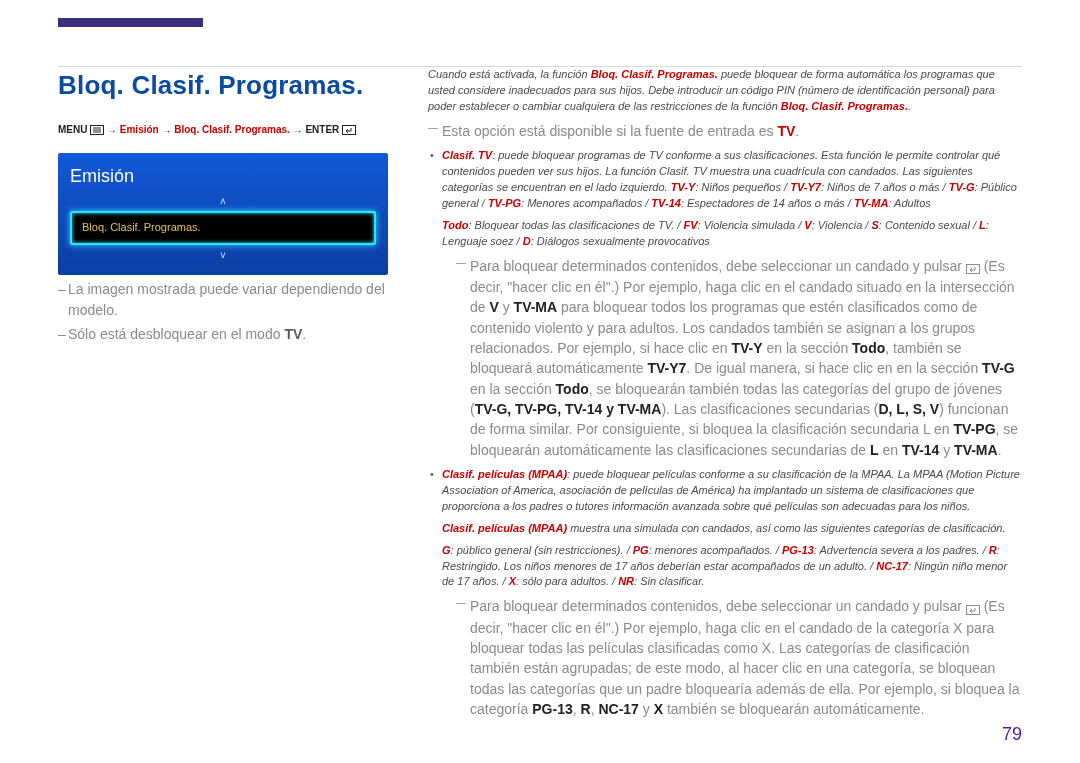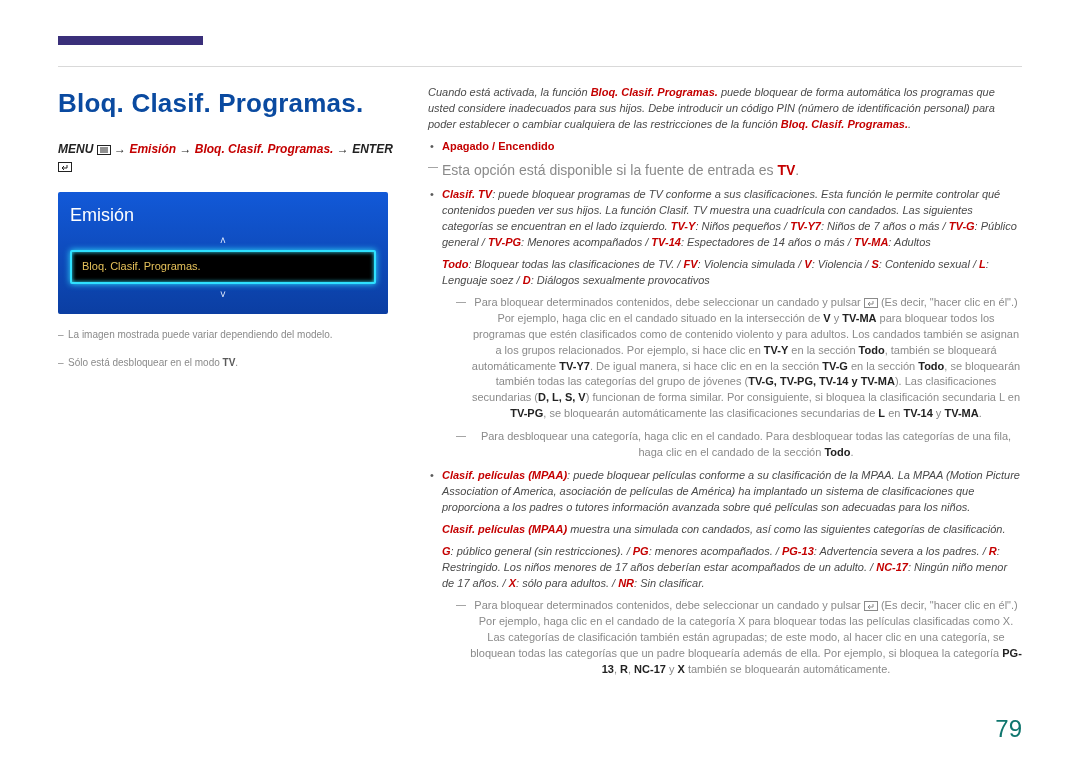--- a/index.html
+++ b/index.html
@@ -1,56 +1,56 @@
 <!DOCTYPE html>
 <html><head>
 <meta charset="utf-8">
 <style>
   * { box-sizing: border-box; margin: 0; padding: 0; }
   html, body { width: 1080px; height: 763px; font-family: Arial, Helvetica, sans-serif; background: #fff; color: #4a4a4a; font-size: 11px; line-height: 1.45; }
-  .page { padding: 36px 58px 20px 58px; position: relative; height: 100%; border-radius: 11px; }
+  .page { padding: 18px 58px 20px 58px; position: relative; height: 100%; border-radius: 11px; }
 
   .accent-bar { width: 145px; height: 9px; background: #3a2f7a; margin-bottom: 4px; }
   .divider { position:absolute; left:58px; right:58px; top:66px; height:1px; background:#d9d9d9; }
 
   .content { display: flex; margin-top: 40px; }
   .left-col { width: 370px; flex: 0 0 370px; padding-right: 28px; }
   .right-col { flex: 1 1 auto; padding-left: 0; }
 
   .title { color: #0a4aa0; font-size: 26px; font-weight: 600; letter-spacing: .2px; margin-bottom: 18px; }
 
-  .nav-path { color: #222; font-size: 12px; font-weight: bold; font-style: italic; }
+  .nav-path { color: #222; font-size: 10px; font-weight: bold; }
   .nav-path .red { color: #c40000; }
   .nav-icon { display:inline-block; vertical-align: middle; }
 
   .osd { margin-top: 16px; width: 330px; background: linear-gradient(#1259d8, #0b3ea2); border-radius: 2px; padding: 10px 12px 14px 12px; color: #fff; }
   .osd-title { font-size: 18px; font-weight: 400; margin-bottom: 6px; }
   .osd-arrows { text-align: center; height: 12px; font-size: 10px; color:#e6efff; }
   .osd-item { margin: 4px 0; background: #000; border: 2px solid #2fe1ff; color: #e5c15a; padding: 7px 10px; border-radius: 2px; box-shadow: 0 0 6px #2fe1ff, inset 0 0 4px #2fe1ff; font-size: 11px; }
 
-  .footnote { color:#8a8a8a; font-size:10px; margin-top:14px; position:relative; padding-left:10px; }
+  .footnote { color:#8a8a8a; font-size:14px; margin-top:4px; position:relative; padding-left:10px; }
   .footnote::before { content:"–"; position:absolute; left:0; top:0; }
   .footnote .tv { font-weight:bold; color:#5a5a5a; }
 
   .body p { margin-bottom: 6px; font-style: italic; }
   .body .bold { font-weight: bold; color:#222; }
   .body .redbold { font-weight: bold; color:#c40000; }
   .body .coloroff { color:#c40000; font-weight:bold; }
 
   ul.bul { list-style: none; padding-left: 14px; }
   ul.bul > li { position: relative; margin-bottom: 5px; }
   ul.bul > li::before { content: "•"; position:absolute; left:-12px; top:0; color:#5a5a5a; }
 
   .dash-note { color:#8a8a8a; font-size:14px; margin:5px 0 7px 0; position:relative; padding-left:14px; }
   .dash-note::before { content:"―"; position:absolute; left:0; top:0; font-size:10px; }
 
-  .nested-dash { color:#8a8a8a; font-size:11px; margin:5px 0 7px 14px; position:relative; padding-left:14px;text-align:center; }
+  .nested-dash { color:#8a8a8a; font-size:14px; margin:5px 0 7px 14px; position:relative; padding-left:14px; }
   .nested-dash::before { content:"―"; position:absolute; left:0; top:0; font-size:10px; }
 
-  .pagenum { position:absolute; bottom:16px; right:58px; color:#0f766e; font-size:24px; }
+  .pagenum { position:absolute; bottom:16px; right:58px; color:#4c1d95; font-size:18px; }
 
   .enter-icon svg, .menu-icon svg { vertical-align: -2px; }
 </style>
 </head>
 <body>
 
 <div class="page">
   <div class="accent-bar"></div>
   <div class="divider"></div>
 
@@ -93,23 +93,20 @@
       <div class="footnote">
         <span>Sólo está desbloquear en el modo </span><span class="tv">TV</span><span>.</span>
       </div>
     </div>
 
     <div class="right-col body">
       <p>
         <span>Cuando está activada, la función </span><span class="redbold">Bloq. Clasif. Programas.</span><span> puede bloquear de forma automática los programas que usted considere inadecuados para sus hijos. Debe introducir un código PIN (número de identificación personal) para poder establecer o cambiar cualquiera de las restricciones de la función </span><span class="redbold">Bloq. Clasif. Programas.</span><span>.</span>
       </p>
 
-      <ul class="bul">
-        <li><span class="coloroff">Apagado / Encendido</span></li>
-      </ul>
 
       <div class="dash-note">
         <span>Esta opción está disponible si la fuente de entrada es </span><span class="bold" style="color:#c40000">TV</span><span>.</span>
       </div>
 
       <ul class="bul">
         <li>
           <p>
             <span class="redbold">Clasif. TV</span><span>: puede bloquear programas de TV conforme a sus clasificaciones. Esta función le permite controlar qué contenidos pueden ver sus hijos. La función Clasif. TV muestra una cuadrícula con candados. Las siguientes categorías se encuentran en el lado izquierdo. </span><span class="redbold">TV-Y</span><span>: Niños pequeños / </span><span class="redbold">TV-Y7</span><span>: Niños de 7 años o más / </span><span class="redbold">TV-G</span><span>: Público general / </span><span class="redbold">TV-PG</span><span>: Menores acompañados / </span><span class="redbold">TV-14</span><span>: Espectadores de 14 años o más / </span><span class="redbold">TV-MA</span><span>: Adultos</span>
           </p>
@@ -117,23 +114,20 @@
             <span class="redbold">Todo</span><span>: Bloquear todas las clasificaciones de TV. / </span><span class="redbold">FV</span><span>: Violencia simulada / </span><span class="redbold">V</span><span>: Violencia / </span><span class="redbold">S</span><span>: Contenido sexual / </span><span class="redbold">L</span><span>: Lenguaje soez / </span><span class="redbold">D</span><span>: Diálogos sexualmente provocativos</span>
           </p>
 
           <div class="nested-dash">
             <span>Para bloquear determinados contenidos, debe seleccionar un candado y pulsar </span><span class="nav-icon enter-icon"><svg width="14" height="10">
                   <rect x="0.5" y="0.5" width="13" height="9" fill="none" stroke="#8a8a8a"></rect>
                   <path d="M9 3 V6 H4 M4 6 L6 4 M4 6 L6 8" fill="none" stroke="#8a8a8a"></path>
                 </svg></span><span> (Es decir, "hacer clic en él".) Por ejemplo, haga clic en el candado situado en la intersección de </span><span class="bold">V</span><span> y </span><span class="bold">TV-MA</span><span> para bloquear todos los programas que estén clasificados como de contenido violento y para adultos. Los candados también se asignan a los grupos relacionados. Por ejemplo, si hace clic en </span><span class="bold">TV-Y</span><span> en la sección </span><span class="bold">Todo</span><span>, también se bloqueará automáticamente </span><span class="bold">TV-Y7</span><span>. De igual manera, si hace clic en </span><span> en la sección </span><span class="bold">TV-G</span><span> en la sección </span><span class="bold">Todo</span><span>, se bloquearán también todas las categorías del grupo de jóvenes (</span><span class="bold">TV-G, TV-PG, TV-14 y TV-MA</span><span>). Las clasificaciones secundarias (</span><span class="bold">D, L, S, V</span><span>) funcionan de forma similar. Por consiguiente, si bloquea la clasificación secundaria L en </span><span class="bold">TV-PG</span><span>, se bloquearán automáticamente las clasificaciones secundarias de </span><span class="bold">L</span><span> en </span><span class="bold">TV-14</span><span> y </span><span class="bold">TV-MA</span><span>.</span>
           </div>
 
-          <div class="nested-dash">
-            <span>Para desbloquear una categoría, haga clic en el candado. Para desbloquear todas las categorías de una fila, haga clic en el candado de la sección </span><span class="bold">Todo</span><span>.</span>
-          </div>
         </li>
 
         <li>
           <p>
             <span class="redbold">Clasif. películas (MPAA)</span><span>: puede bloquear películas conforme a su clasificación de la MPAA. La MPAA (Motion Picture Association of America, asociación de películas de América) ha implantado un sistema de clasificaciones que proporciona a los padres o tutores información avanzada sobre qué películas son adecuadas para los niños.</span>
           </p>
           <p>
             <span class="redbold">Clasif. películas (MPAA)</span><span> muestra una simulada con candados, así como las siguientes categorías de clasificación.</span>
           </p>
           <p>

